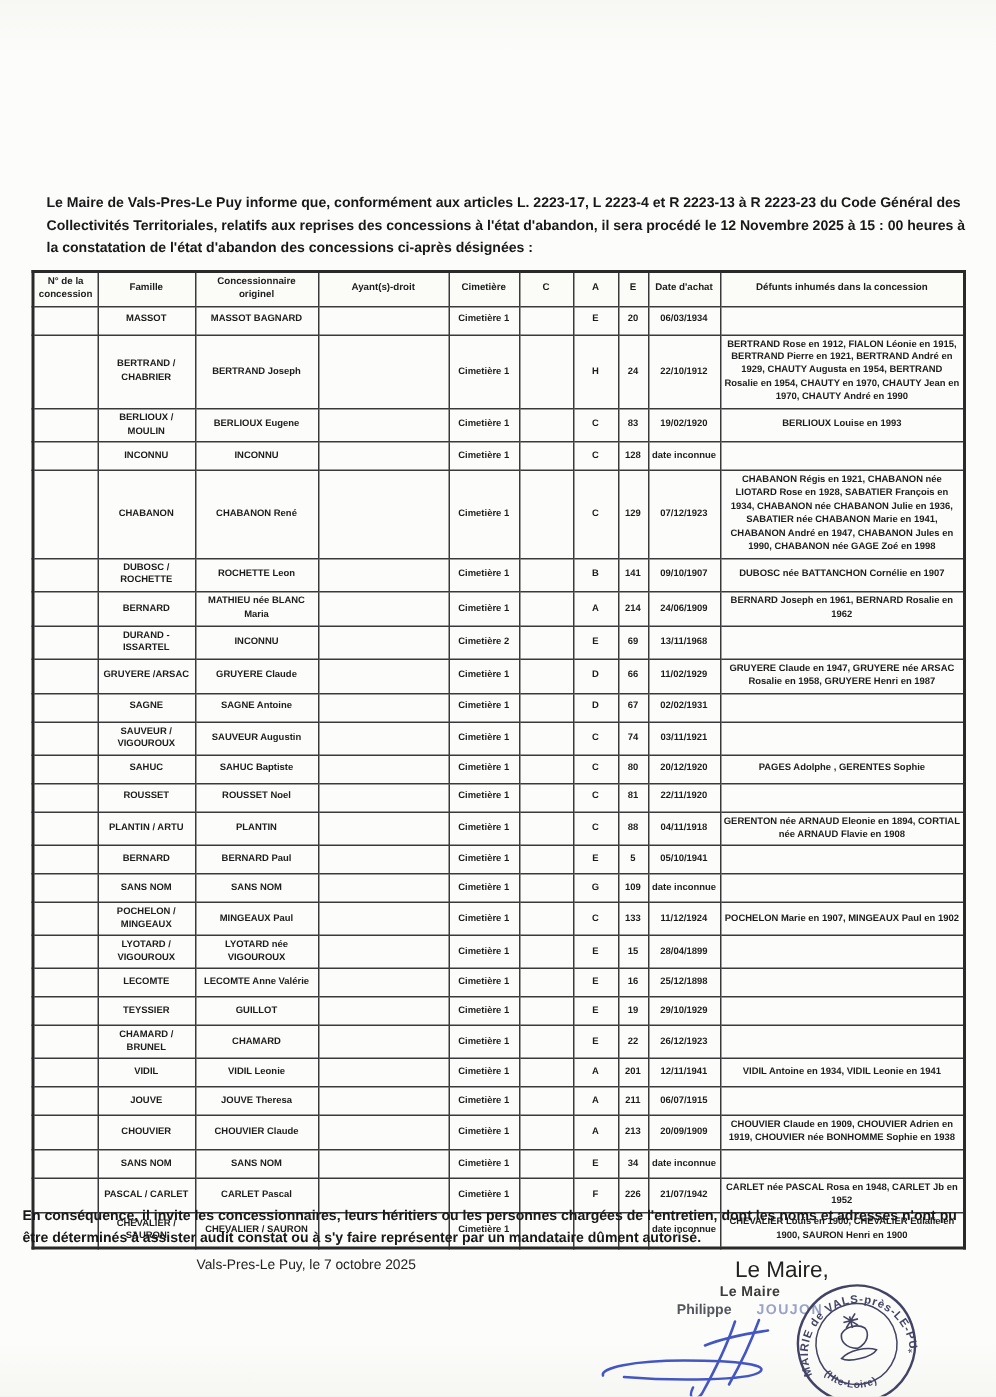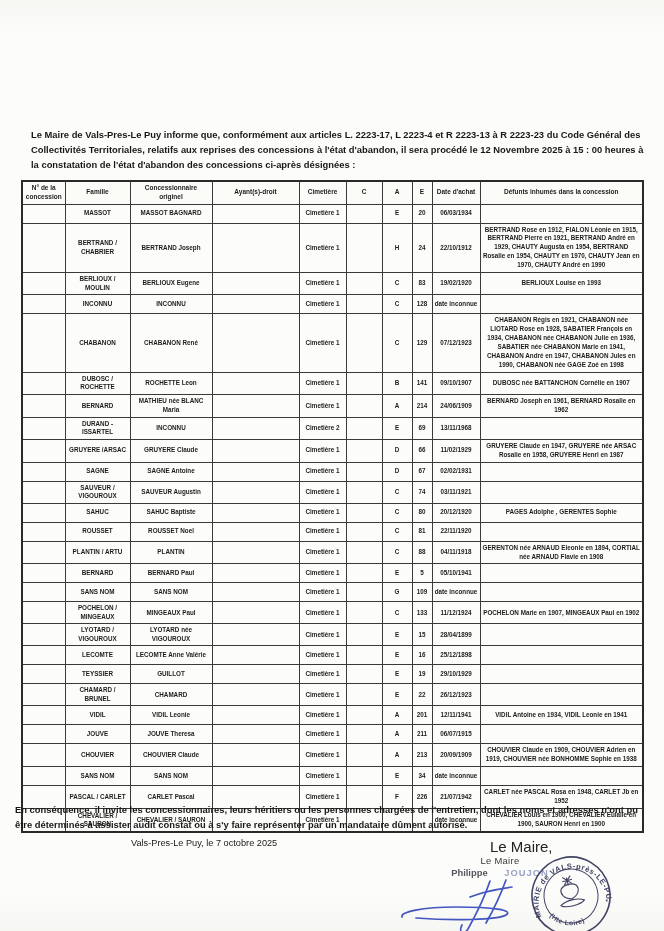--- a/index.html
+++ b/index.html
@@ -35,21 +35,21 @@
   table.concessions td{height:14px;}
   table.concessions td.defunts{line-height:1.42;}
   .closing{
     position:absolute;top:803px;left:15px;right:13px;
     font-size:9.4px;font-weight:bold;line-height:1.55;color:#181818;
   }
   .sig-area{position:absolute;top:833px;left:0;right:0;height:104px;}
   .place-date{position:absolute;left:131px;top:5px;font-size:9.2px;color:#222;}
   .maire-intro{position:absolute;left:475px;top:5px;font-size:15px;color:#222;margin-left:15px;}
   .signer-block{position:absolute;left:440px;top:22px;width:120px;text-align:center;}
-  .signer-title{font-size:9.4px;font-weight:normal;color:#3a3a3a;letter-spacing:.3px;}
+  .signer-title{font-size:9.4px;font-weight:bold;color:#3a3a3a;letter-spacing:.3px;}
   .signer-name{font-size:9.4px;font-weight:bold;margin-top:1px;}
   .signer-name .first{color:#55565e;}
   .signer-name .last{color:#9aa3c6;letter-spacing:1px;margin-left:14px;}
   .signature-svg{position:absolute;left:398px;top:44px;}
   .stamp-svg{position:absolute;left:519px;top:18px;}
 </style>
 </head>
 <body>
 
 <div class="page">

